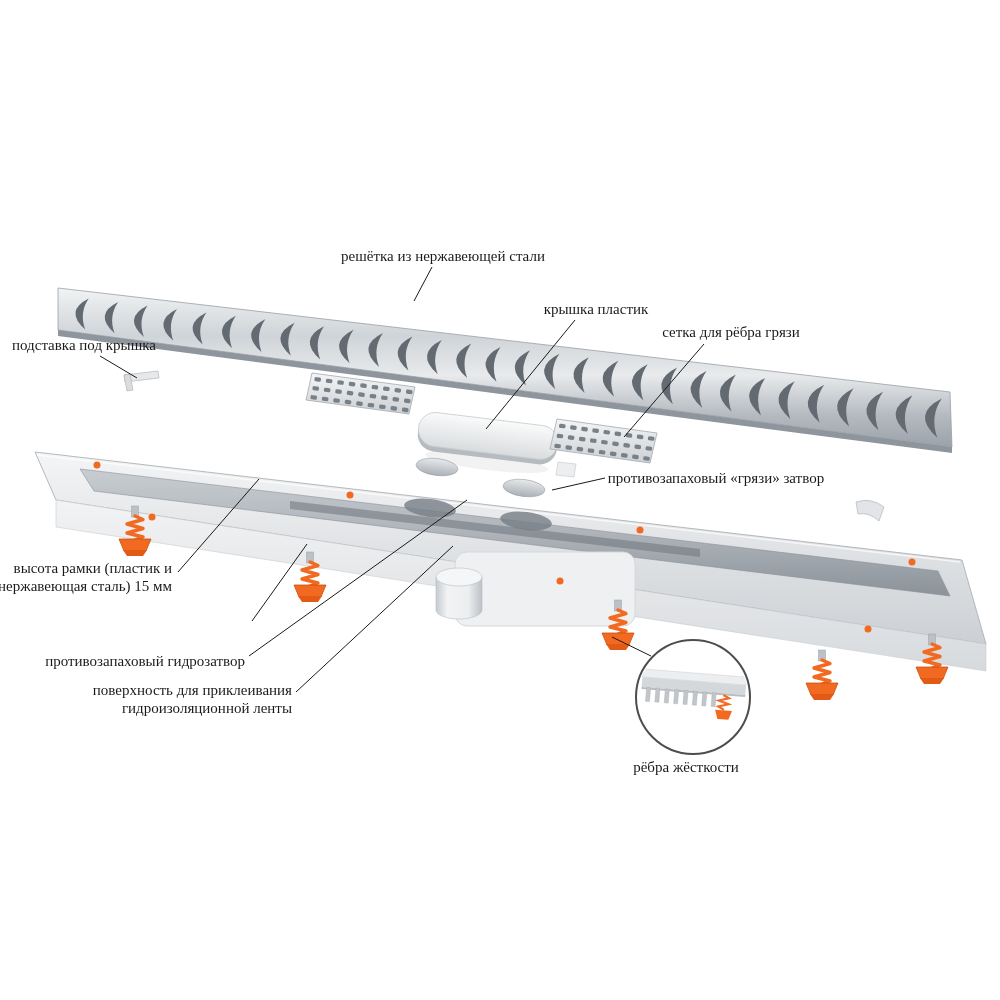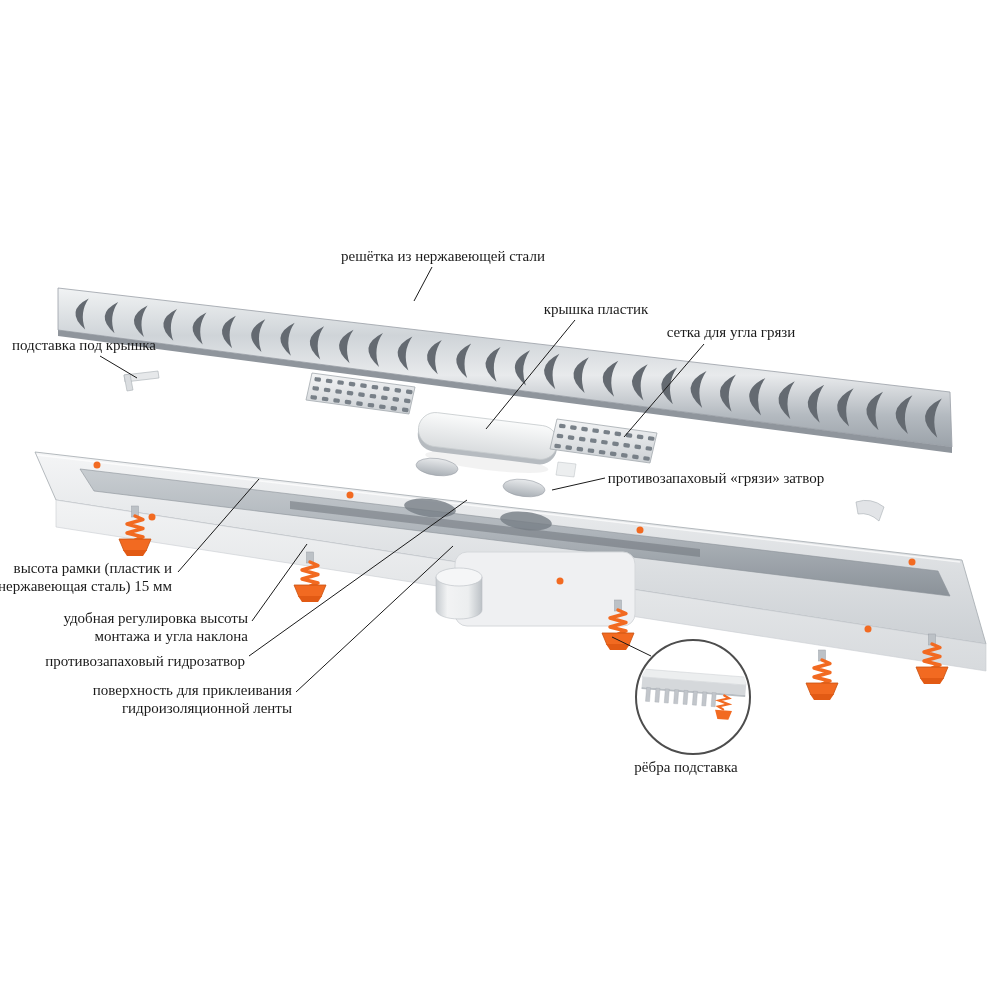--- a/index.html
+++ b/index.html
@@ -264,24 +264,22 @@
     <line x1="252" y1="621" x2="307" y2="544"></line>
     <line x1="249" y1="656" x2="467" y2="500"></line>
     <line x1="296" y1="692" x2="453" y2="546"></line>
     <line x1="651" y1="656" x2="612" y2="637"></line>
   </g>
 </svg>
 
 <div class="label c" style="left:443px;top:247px">решётка из нержавеющей стали</div>
 <div class="label" style="left:12px;top:336px">подставка под крышка</div>
 <div class="label c" style="left:596px;top:300px">крышка пластик</div>
-<div class="label c" style="left:731px;top:323px">сетка для угла грязи</div>
+<div class="label c" style="left:731px;top:323px">сетка для рёбра грязи</div>
 <div class="label c" style="left:716px;top:469px">противозапаховый «грязи» затвор</div>
 <div class="label r" style="left:172px;top:559px">высота рамки (пластик и
 нержавеющая сталь) 15 мм</div>
-<div class="label r" style="left:248px;top:609px">удобная регулировка высоты
-монтажа и угла наклона</div>
 <div class="label r" style="left:245px;top:652px">противозапаховый гидрозатвор</div>
 <div class="label r" style="left:292px;top:681px">поверхность для приклеивания
 гидроизоляционной ленты</div>
-<div class="label c" style="left:686px;top:758px">рёбра подставка</div>
+<div class="label c" style="left:686px;top:758px">рёбра жёсткости</div>
 
 </div>
 
 </body></html>

